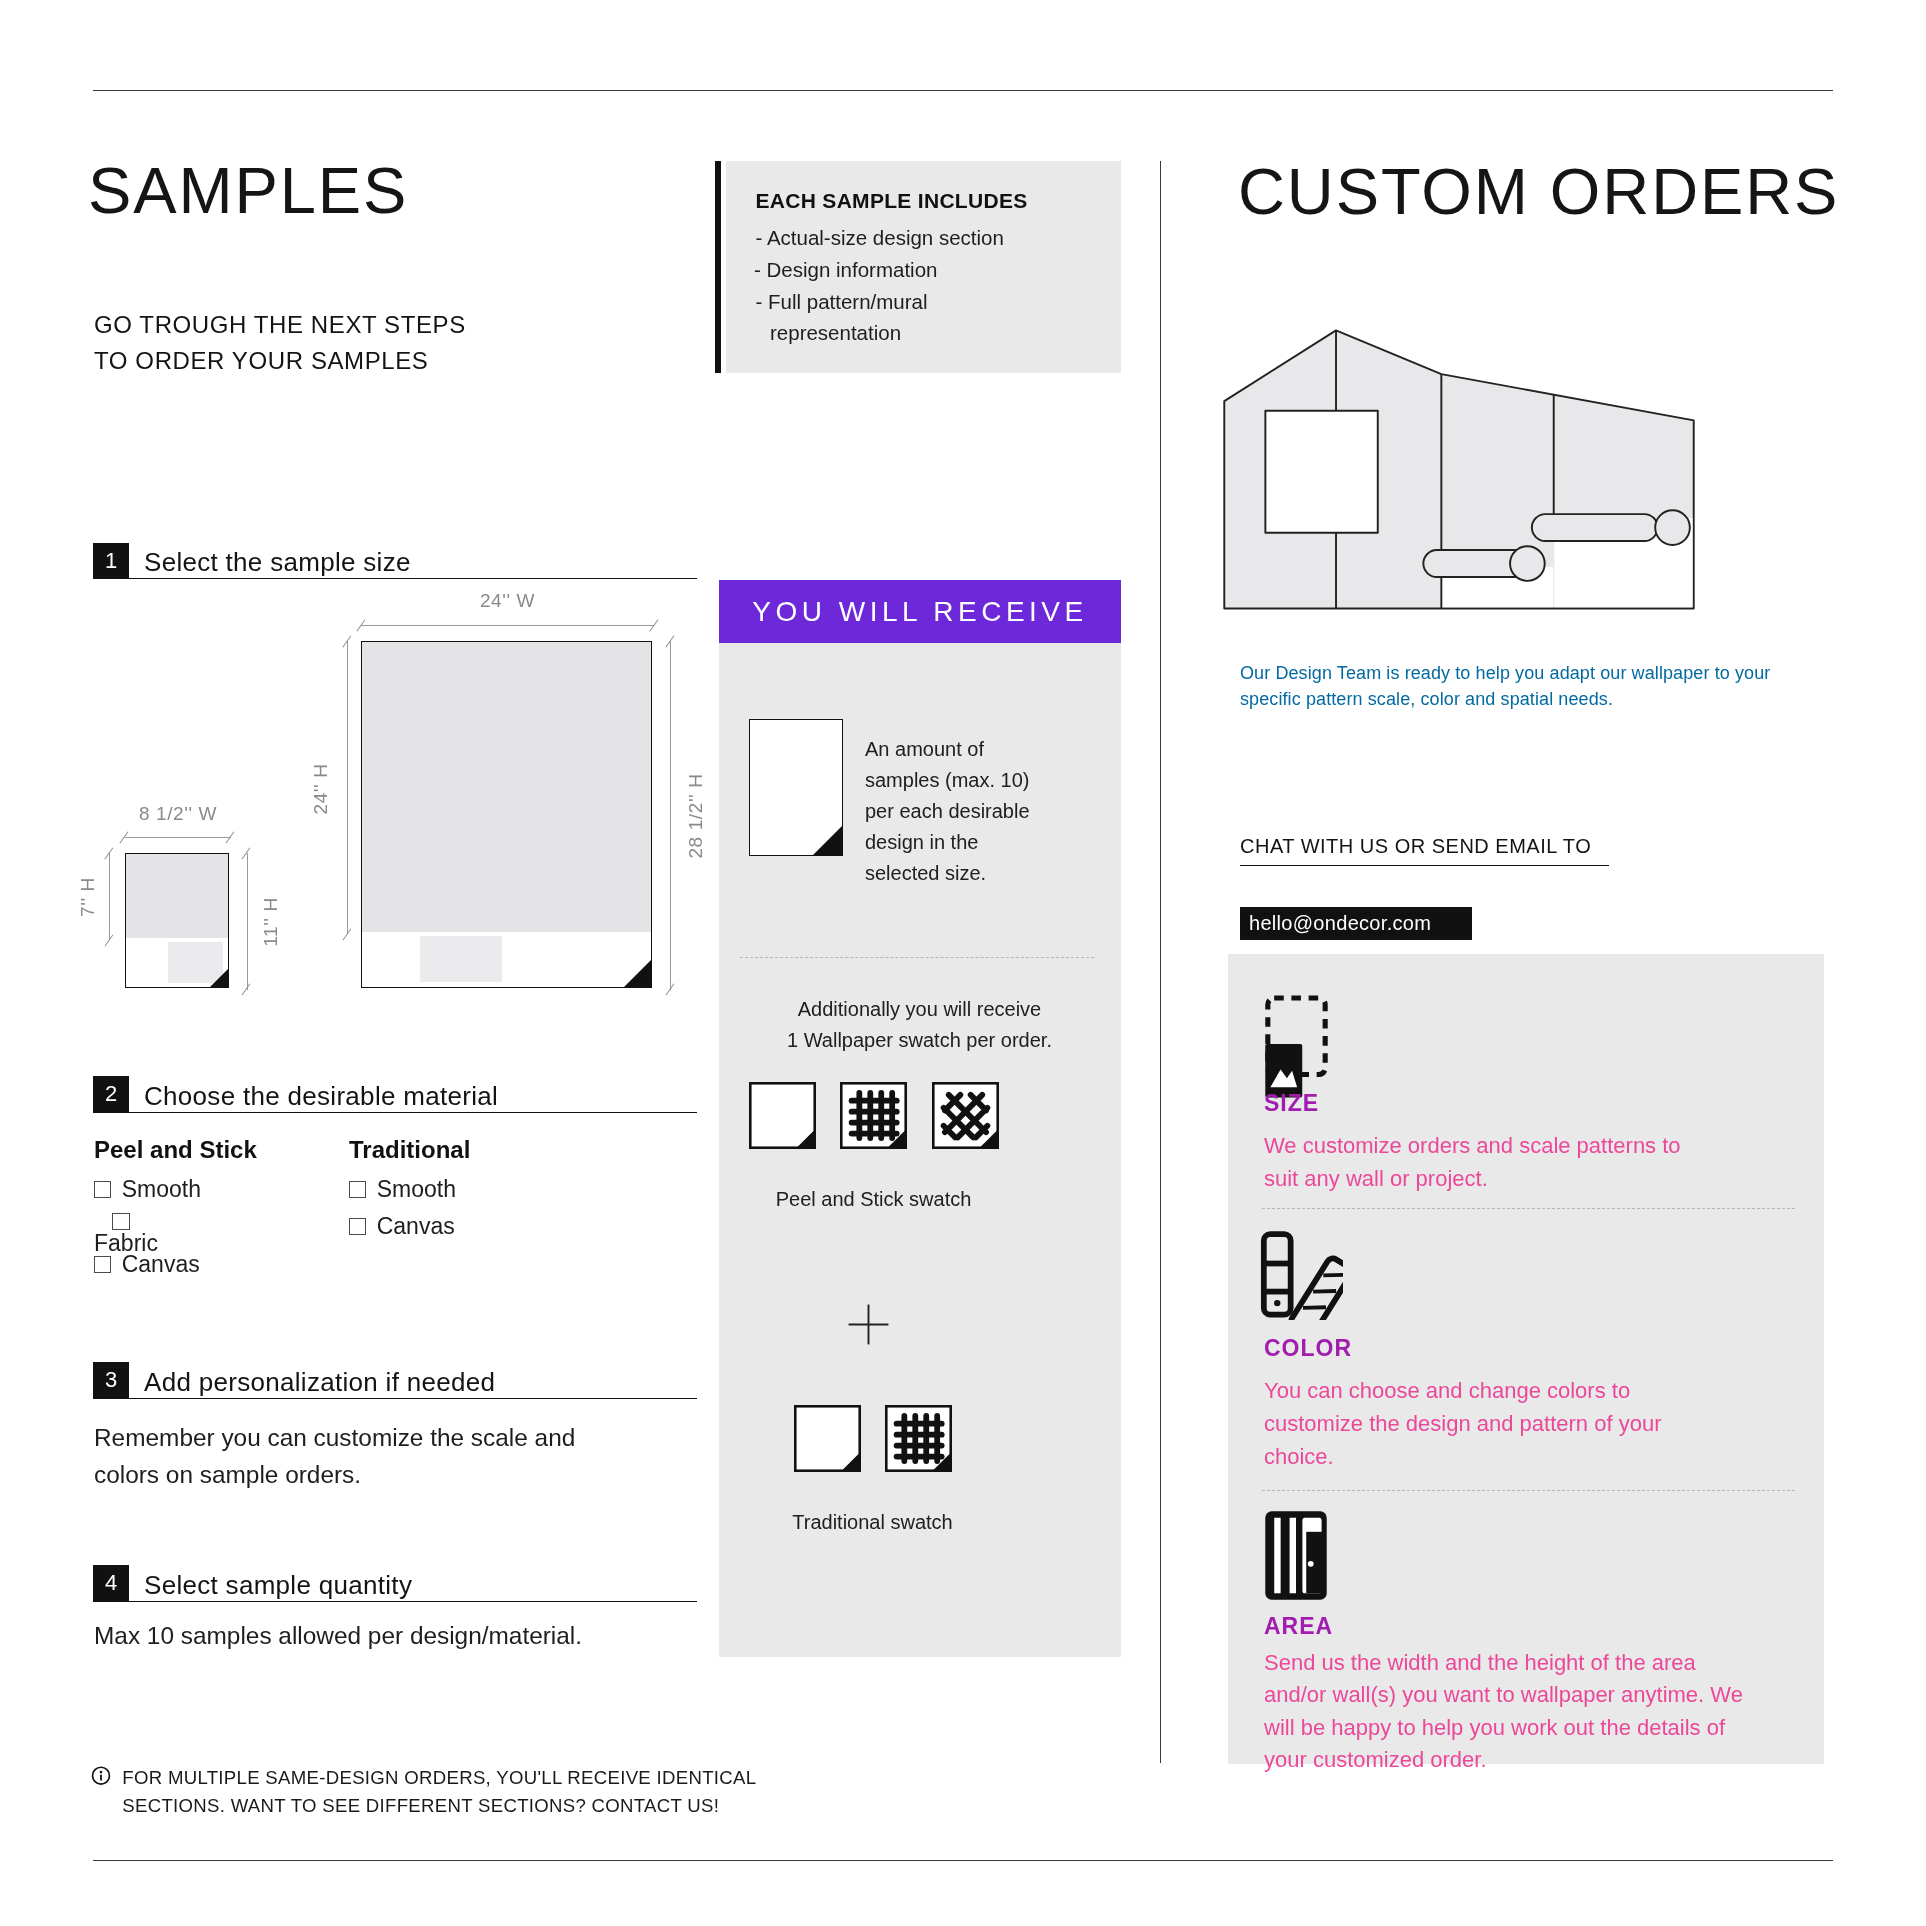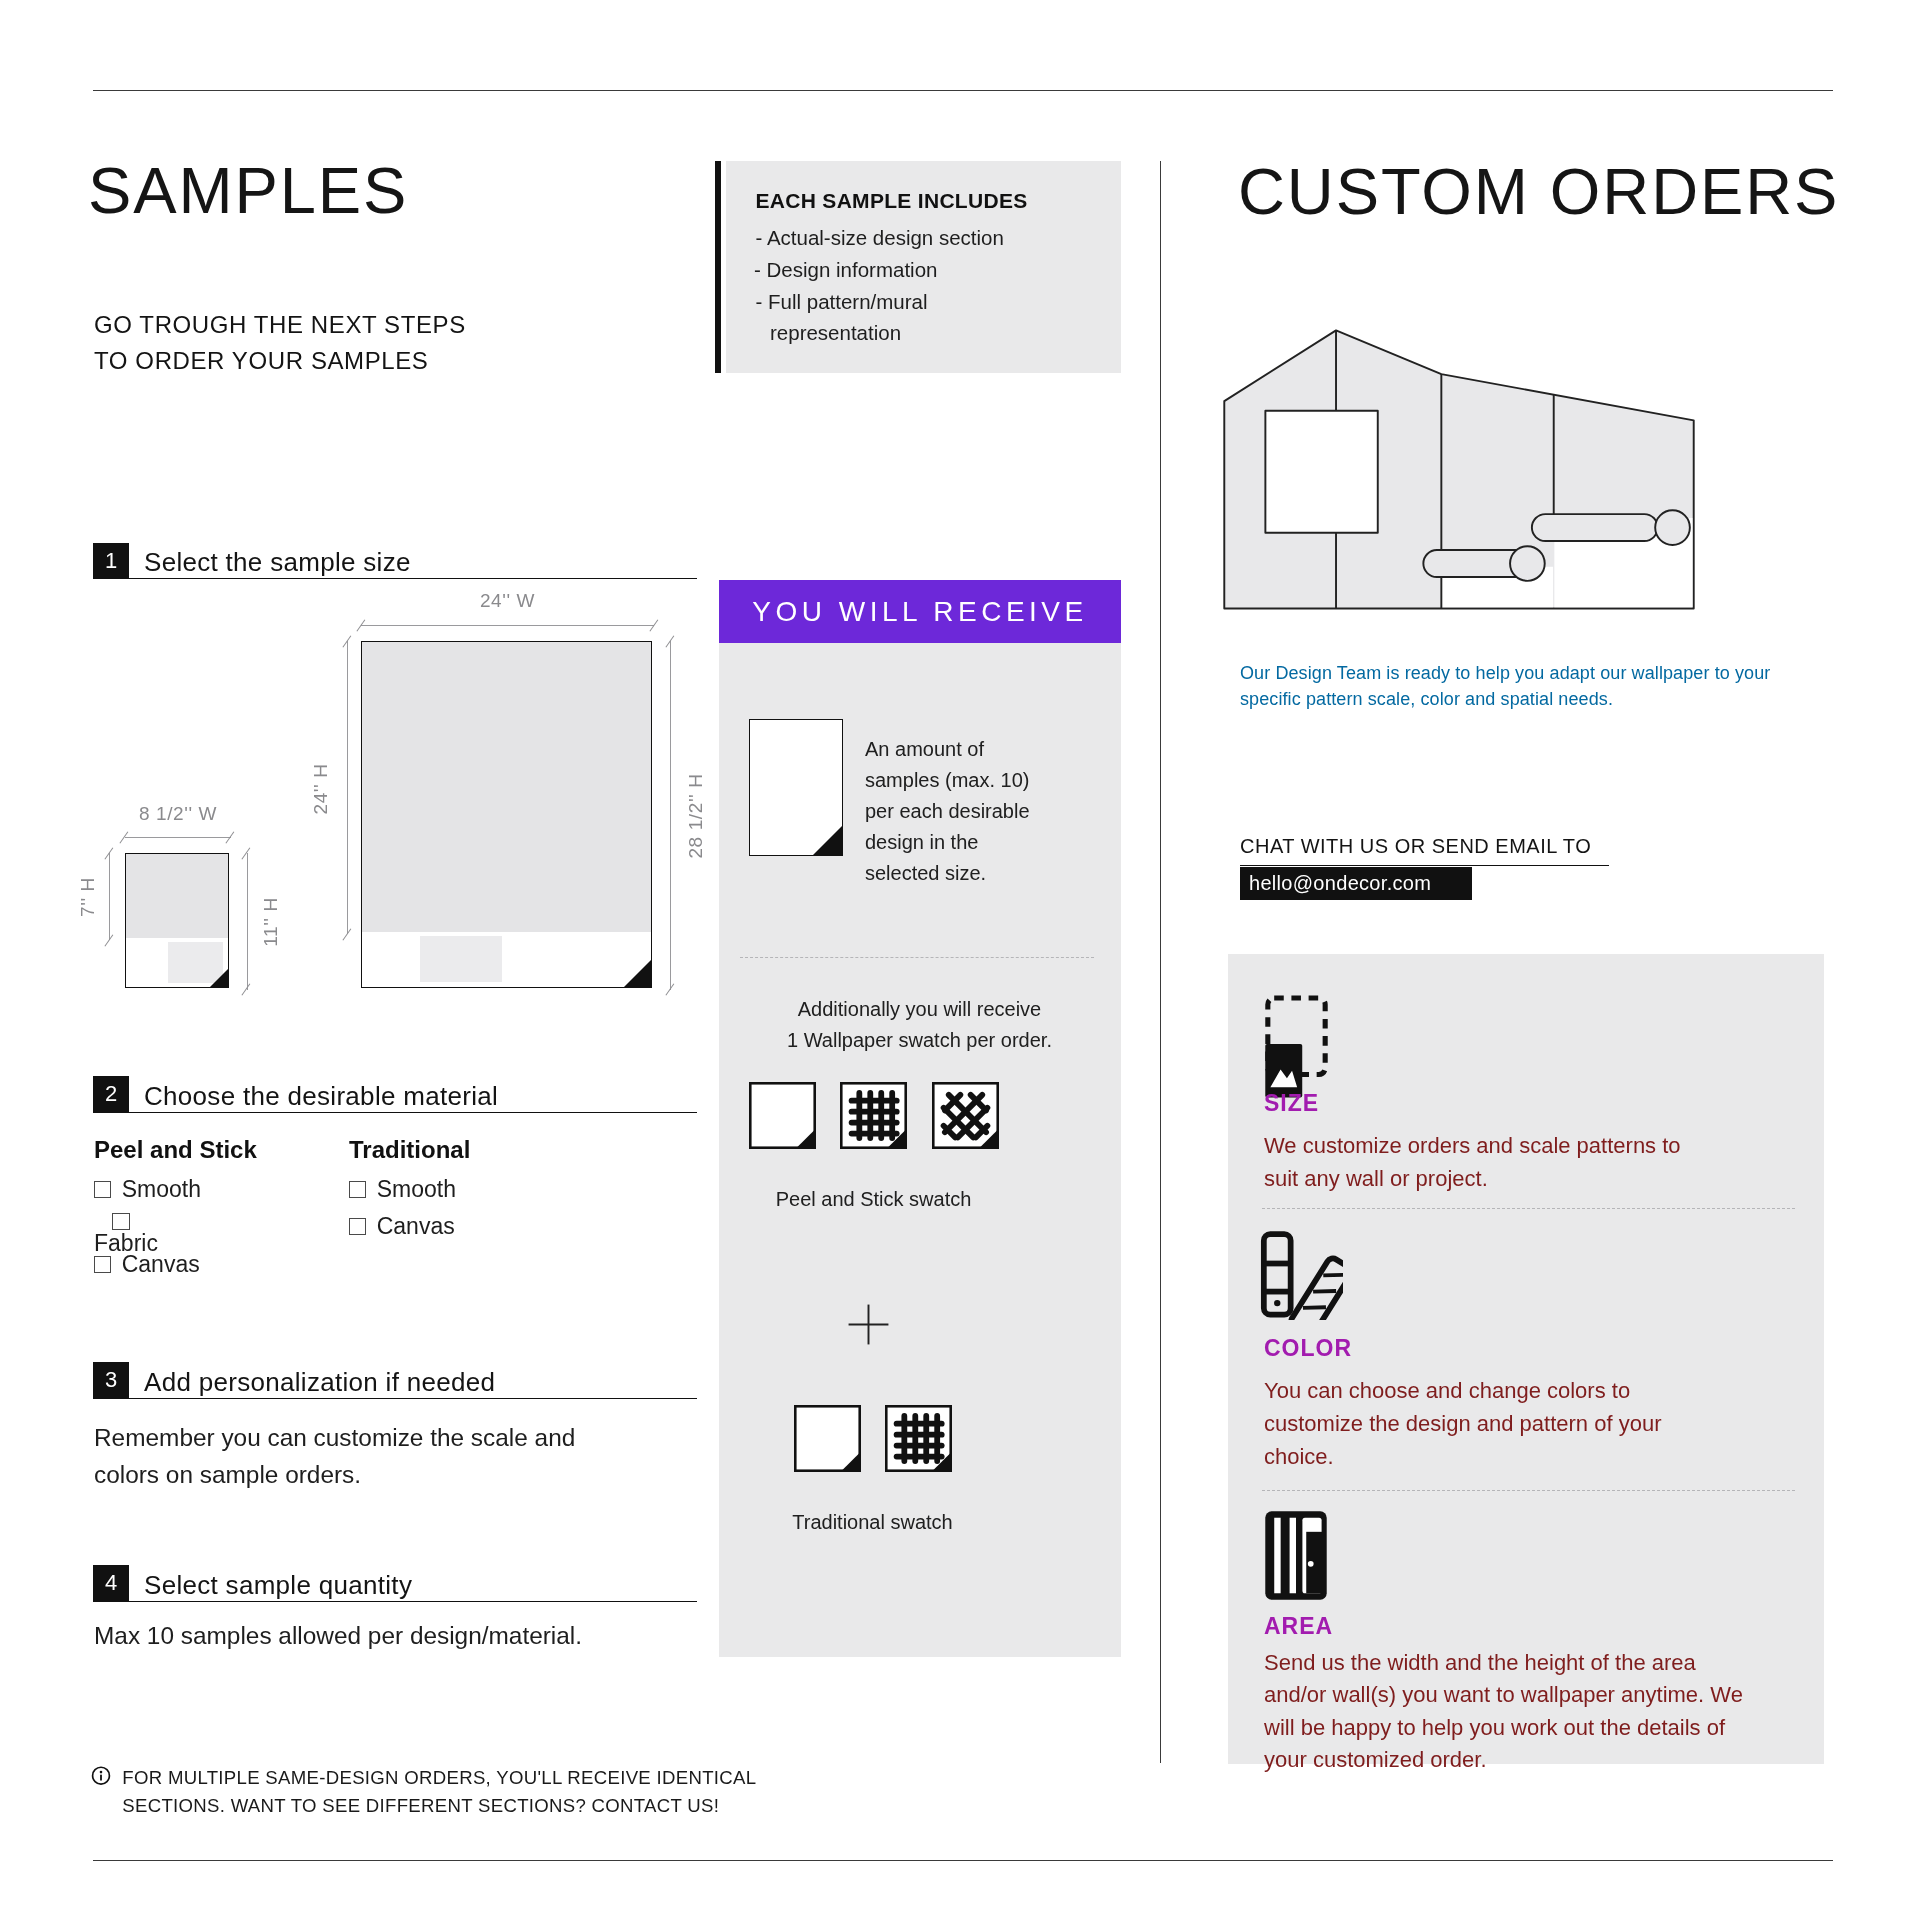--- a/index.html
+++ b/index.html
@@ -41,24 +41,24 @@
     font-size:28px;letter-spacing:4.5px;font-weight:300;white-space:nowrap;}
   .page-icon{position:absolute;background:#fff;border:1.9px solid #111;}
   .receive-text{position:absolute;font-size:20px;line-height:1.55;color:#202020;}
   .dashed{position:absolute;height:0;border-top:1.3px dashed #b5b5b8;}
   .centered{text-align:center;}
   .swatch{position:absolute;}
   .swatch-label{position:absolute;font-size:20px;line-height:1.45;color:#202020;text-align:center;}
   .chat-label{position:absolute;font-size:20px;letter-spacing:0.5px;color:#141414;white-space:nowrap;}
   .chat-underline{position:absolute;height:0;border-top:1.9px solid #111;}
   .email-badge{position:absolute;background:#111;color:#fff;font-size:20px;display:flex;align-items:center;
-    padding-left:9px;letter-spacing:0.3px;white-space:nowrap;}
+    padding-left:9px;letter-spacing:0.3px;white-space:nowrap;margin-top:40px;}
   .co-paragraph{position:absolute;font-size:18px;line-height:1.43;color:#0369a1;letter-spacing:0.1px;}
   .sec-head{position:absolute;font-size:23px;letter-spacing:1px;color:#a21caf;font-weight:bold;}
-  .sec-body{position:absolute;font-size:22px;line-height:1.5;color:#7f1d1d;}
+  .sec-body{position:absolute;font-size:22px;line-height:1.5;color:#ec4899;}
 </style>
 </head>
 <body>
 
 <div class="rule" style="top:90px;"></div>
 <div class="rule" style="top:1860px;"></div>
 <div class="vdivider"></div>
 
 <div class="big-title" style="left:88px;top:153px;">SAMPLES</div>
 

